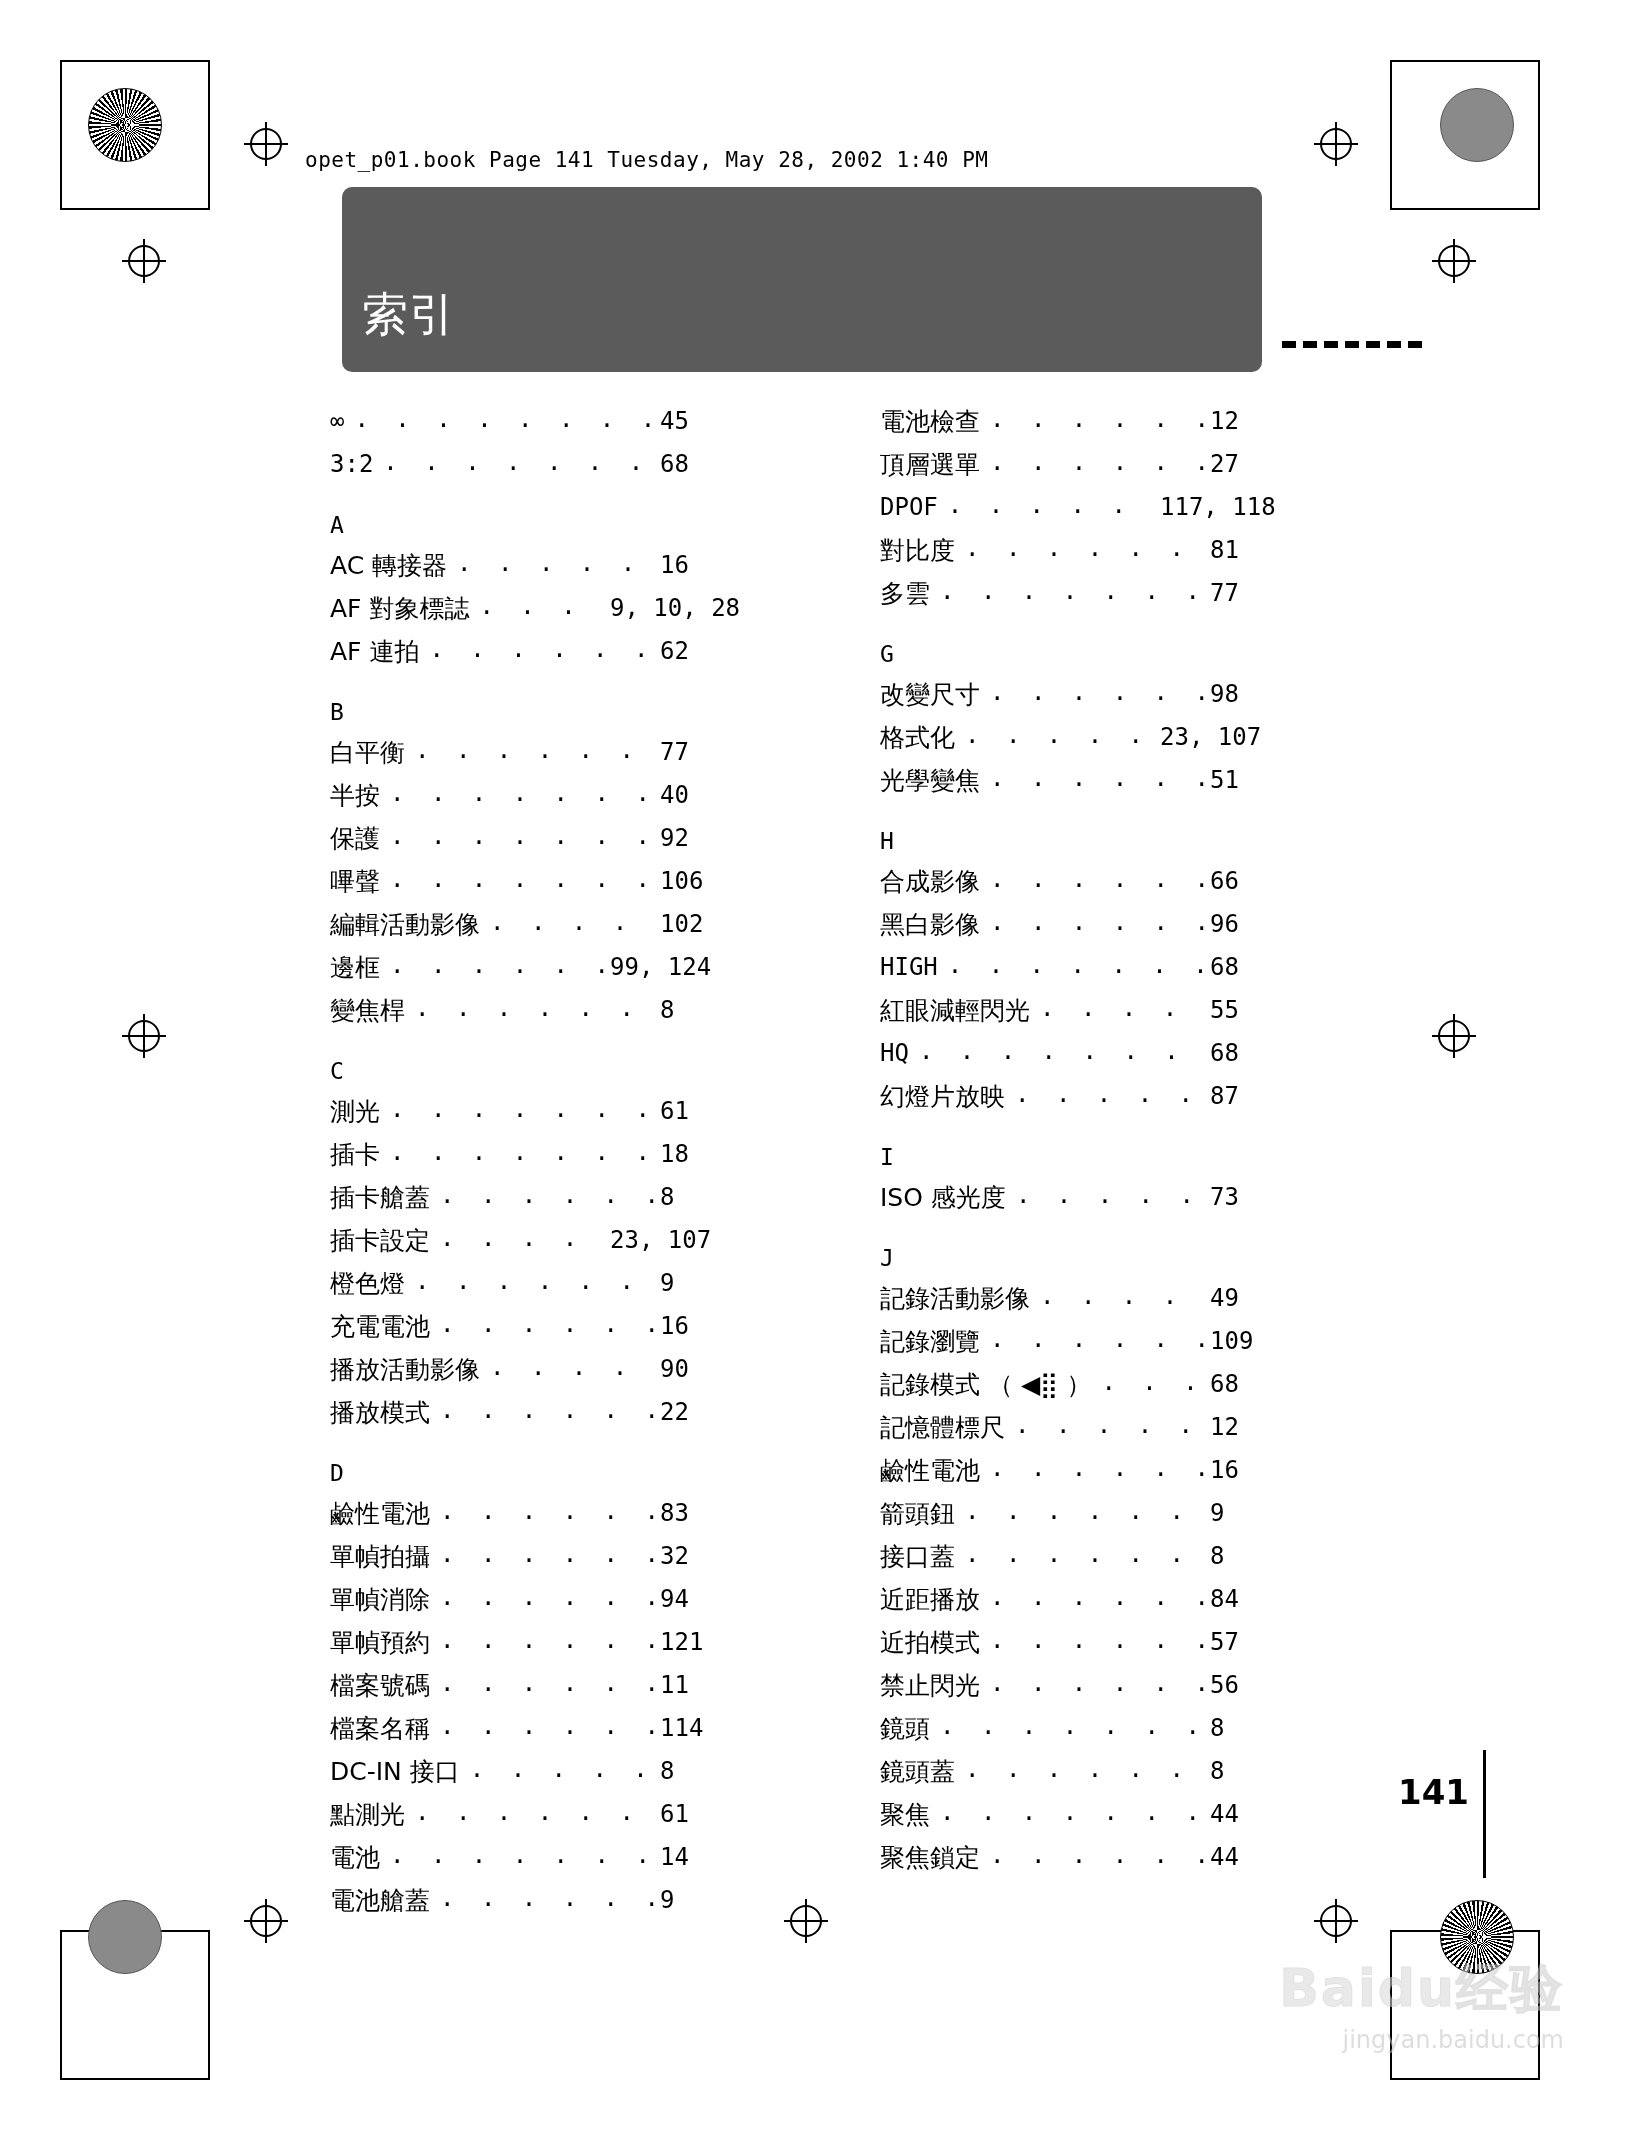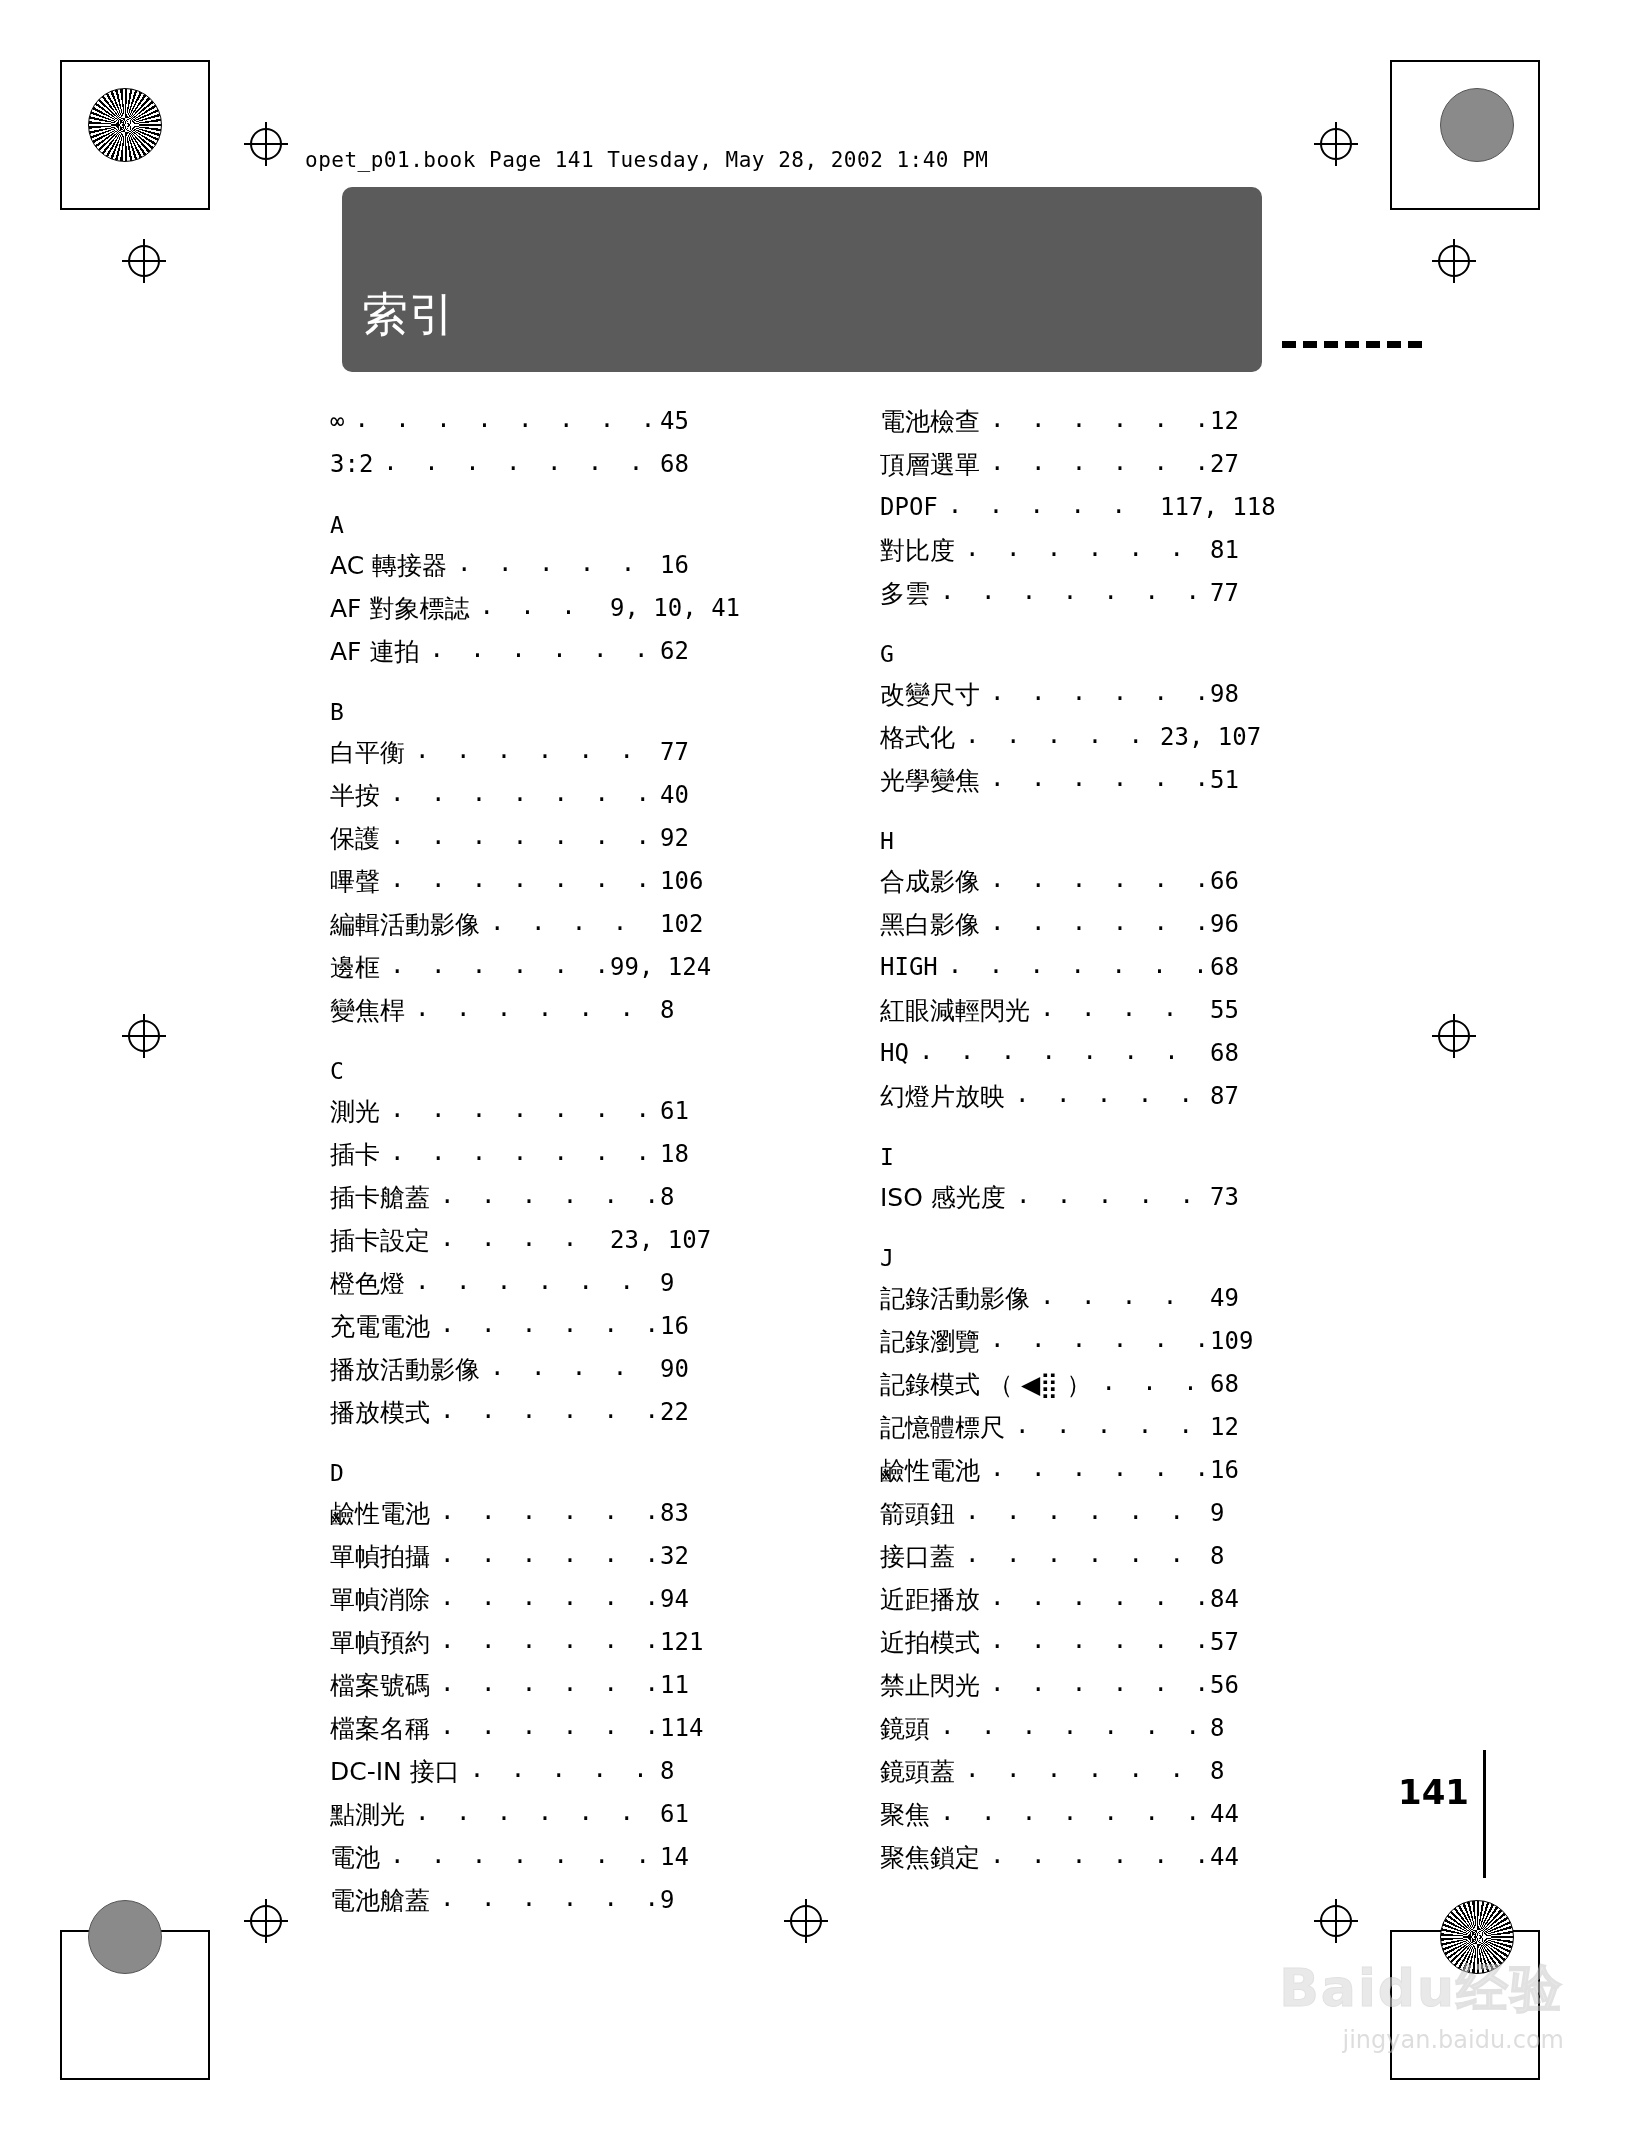--- a/index.html
+++ b/index.html
@@ -269,21 +269,21 @@
       <div class="group">
         <div class="group-letter">A</div>
         <div class="entry">
           <span class="label">AC 轉接器</span>
           <span class="leader">. . . . . . . . . . . . . . . . . . . .</span>
           <span class="page">16</span>
         </div>
         <div class="entry">
           <span class="label">AF 對象標誌</span>
           <span class="leader">. . . . . . . . . . . . . . . . . . . .</span>
-          <span class="page wide">9, 10, 41</span>
+          <span class="page wide">9, 10, 28</span>
         </div>
         <div class="entry">
           <span class="label">AF 連拍</span>
           <span class="leader">. . . . . . . . . . . . . . . . . . . .</span>
           <span class="page">62</span>
         </div>
       </div>
       <div class="group">
         <div class="group-letter">B</div>
         <div class="entry">

